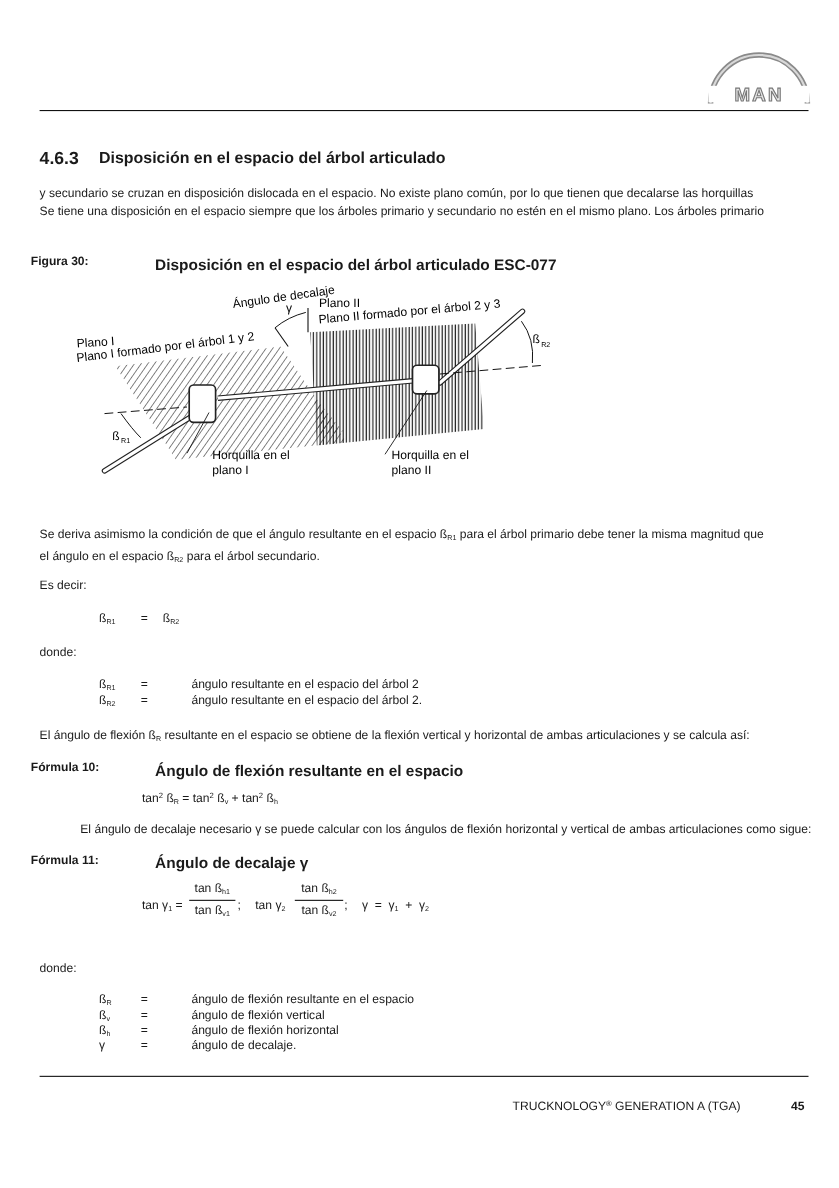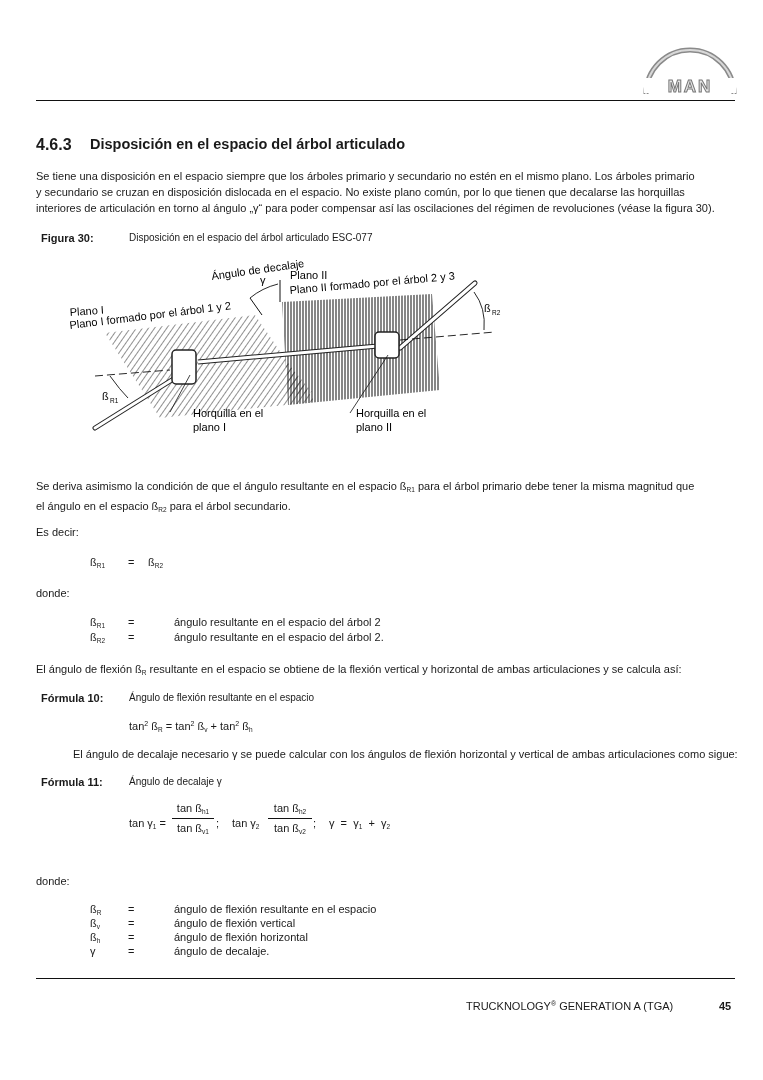--- a/index.html
+++ b/index.html
@@ -5,22 +5,22 @@
   html, body { margin: 0; padding: 0; background: #ffffff; }
   body { width: 763px; height: 1080px; position: relative; overflow: hidden;
          font-family: "Liberation Sans", sans-serif; color: #1a1a1a; }
   .abs { position: absolute; }
   .rule { position: absolute; left: 36px; width: 699px; height: 1px; background: #111; }
   .logo { position: absolute; left: 640px; top: 42px; width: 100px; height: 55px; }
   .h-num { position: absolute; left: 36px; top: 136px; font-size: 16px; font-weight: bold; }
   .h-title { position: absolute; left: 90px; top: 136px; font-size: 14.5px; font-weight: bold; }
   .para { position: absolute; left: 36px; width: 700px; font-size: 11px; line-height: 16px; }
   .para p { margin: 0; white-space: nowrap; }
-  .label-b { position: absolute; left: 41px; font-size: 11px; font-weight: bold; }
-  .cap { position: absolute; left: 129px; font-size: 10px; }
+  .label-b { position: absolute; left: 28px; font-size: 11px; font-weight: bold; }
+  .cap { position: absolute; left: 141px; font-size: 14px; font-weight: bold; }
   .sym { font-size: 11px; }
   sub { font-size: 6.5px; vertical-align: -2px; }
   sup { font-size: 7px; vertical-align: 4px; }
   .defrow { position: absolute; font-size: 11px; height: 14px; }
   .defrow .s { position: absolute; left: 0; }
   .defrow .eq { position: absolute; left: 38px; }
   .defrow .d { position: absolute; left: 84px; white-space: nowrap; }
   .frac { position: absolute; text-align: center; font-size: 11px; }
   .frac .bar { height: 1px; background: #111; margin: 3px 0; }
   .footer { position: absolute; top: 1000px; font-size: 11px; }
@@ -36,23 +36,22 @@
     <rect x="4" y="36" width="92" height="15" fill="#ffffff"></rect>
     <text x="50" y="50" text-anchor="middle" font-size="17" font-weight="bold" fill="#e8e8e8" stroke="#777" stroke-width="1" letter-spacing="2">MAN</text>
   </svg>
 </div>
 <div class="rule" style="top:100px;"></div>
 
 <div class="h-num">4.6.3</div>
 <div class="h-title">Disposición en el espacio del árbol articulado</div>
 
 <div class="para" style="top:168px;">
+  <p>y secundario se cruzan en disposición dislocada en el espacio. No existe plano común, por lo que tienen que decalarse las horquillas</p>
   <p>Se tiene una disposición en el espacio siempre que los árboles primario y secundario no estén en el mismo plano. Los árboles primario</p>
-  <p>y secundario se cruzan en disposición dislocada en el espacio. No existe plano común, por lo que tienen que decalarse las horquillas</p>
-  <p>interiores de articulación en torno al ángulo „γ“ para poder compensar así las oscilaciones del régimen de revoluciones (véase la figura 30).</p>
 </div>
 
 <div class="label-b" style="top:232px;">Figura 30:</div>
 <div class="cap" style="top:232px;">Disposición en el espacio del árbol articulado ESC-077</div>
 
 <svg class="abs" style="left:50px; top:250px;" width="460" height="190" viewBox="0 0 460 190">
   <defs>
     <pattern id="diag" width="5" height="5" patternUnits="userSpaceOnUse" patternTransform="rotate(35)">
       <line x1="0" y1="0" x2="0" y2="5" stroke="#333" stroke-width="1.1"></line>
     </pattern>

